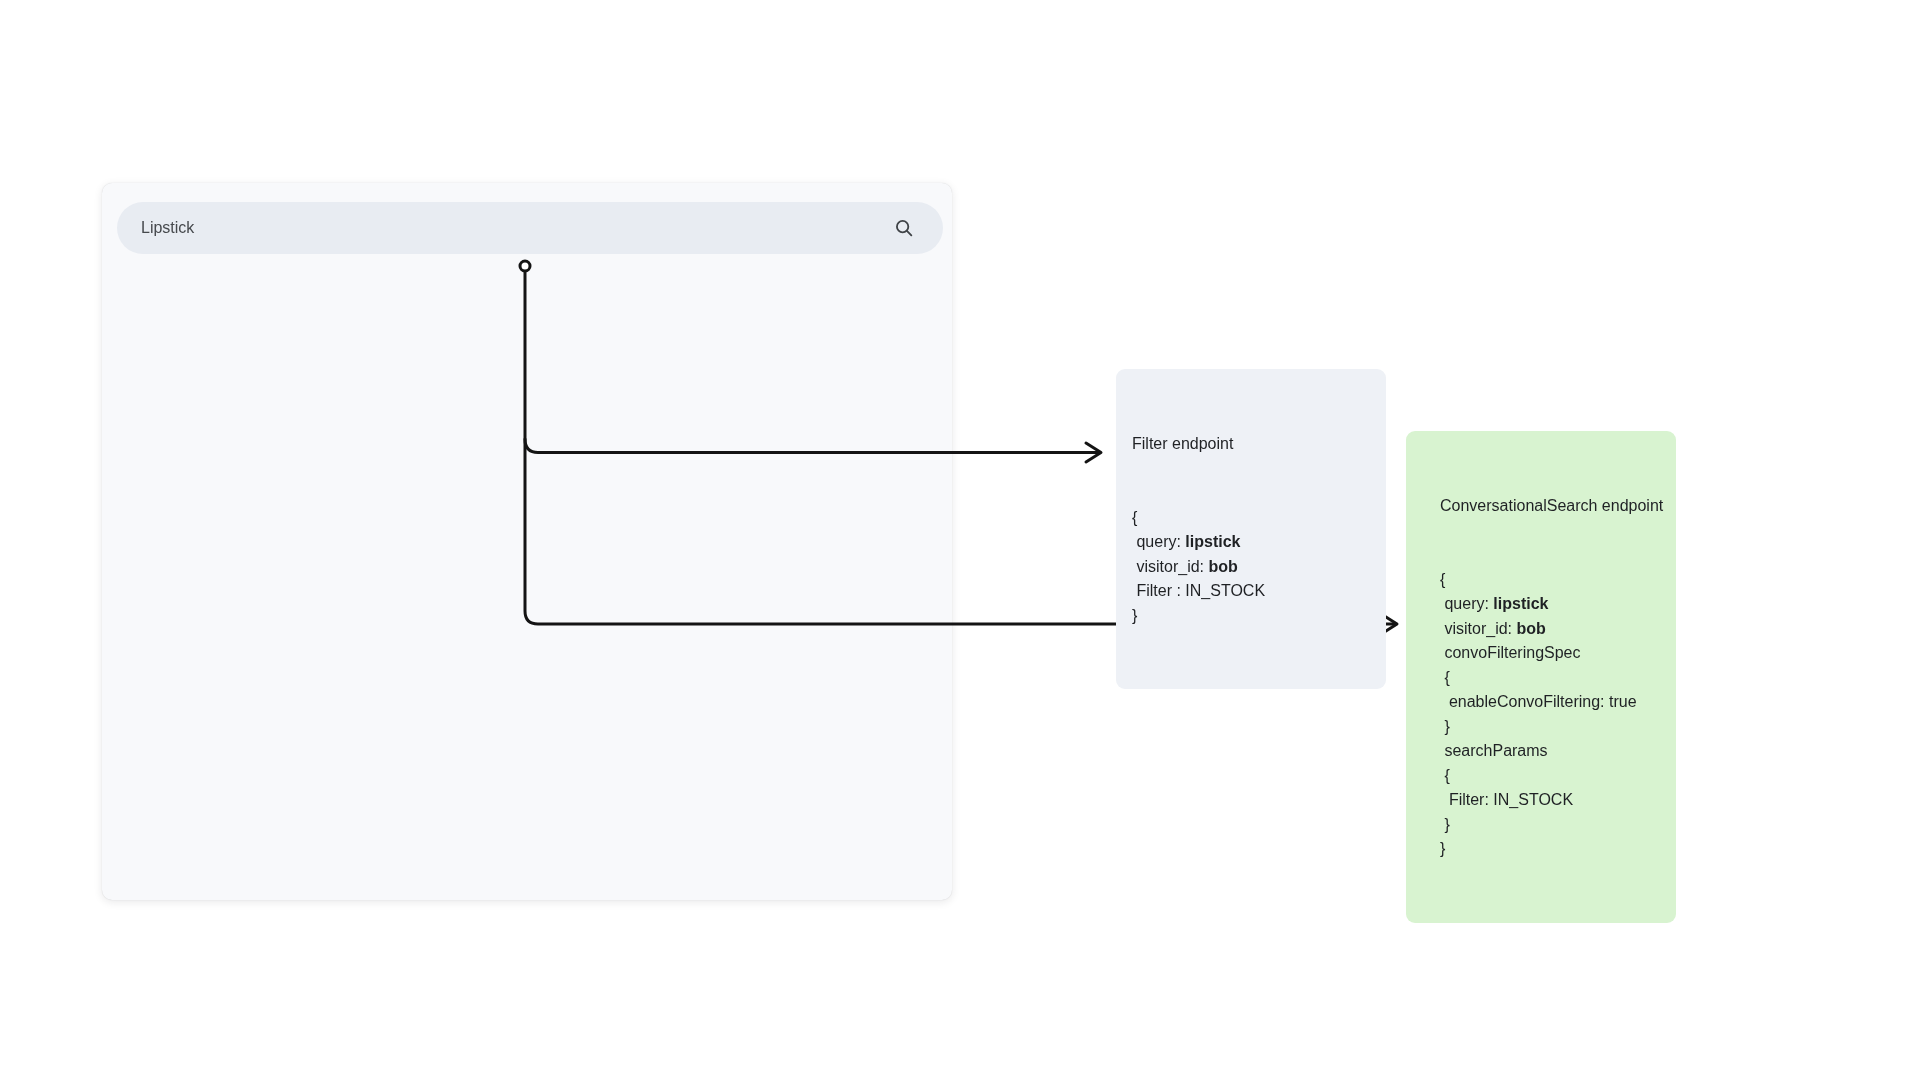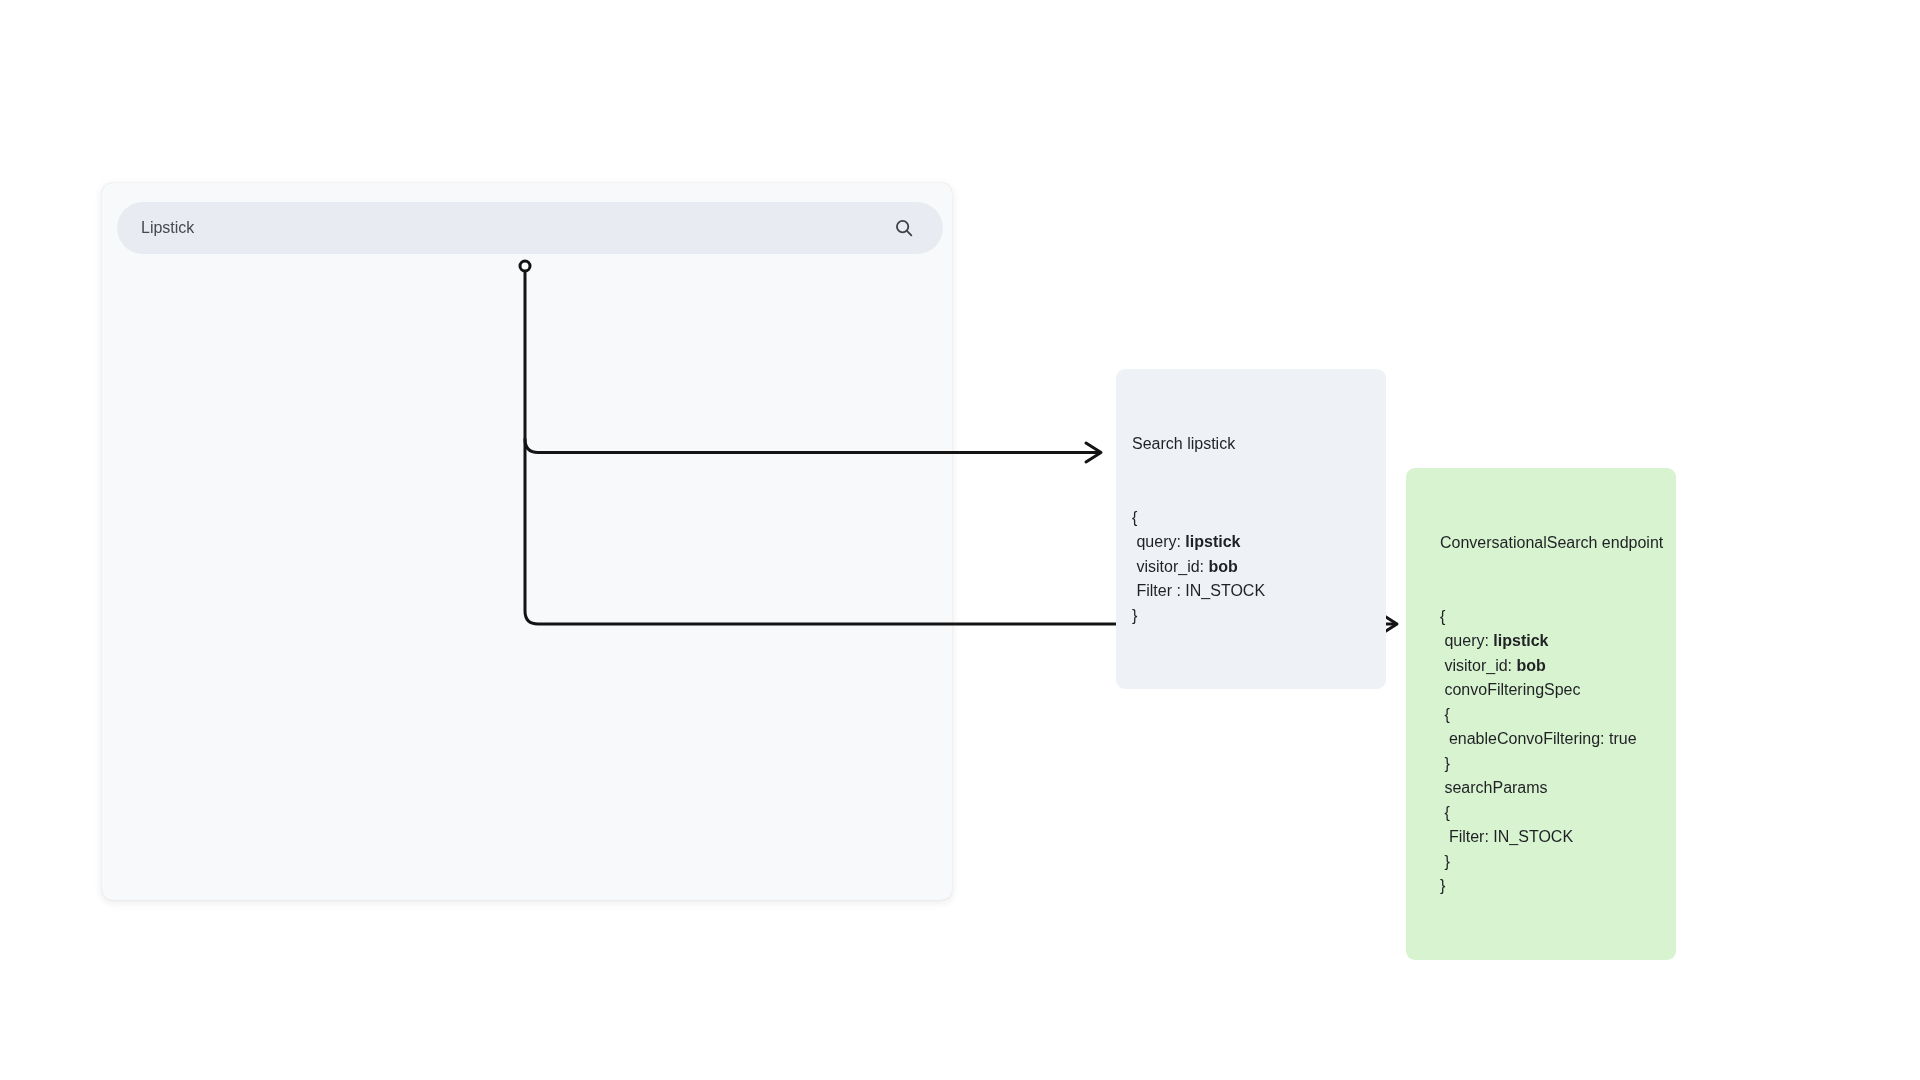--- a/index.html
+++ b/index.html
@@ -69,21 +69,21 @@
     position: absolute;
     width: 270px;
     border-radius: 9px;
     padding: 14px 16px 12px 16px;
     font-size: 16px;
     line-height: 24.5px;
     color: var(--text-primary);
     white-space: pre;
   }
   .card-gray  { left: 1116px; top: 369px; background: var(--card-gray-bg); }
-  .card-green { left: 1406px; top: 468px; background: var(--card-green-bg); padding-left: 34px; }
+  .card-green { left: 1406px; top: 431px; background: var(--card-green-bg); padding-left: 34px; }
   .card .b { font-weight: 700; }
 </style>
 </head>
 <body>
 
 <div class="stage">
 
   <div class="panel">
     <div class="searchbar">
       <input class="search-input" type="text" readonly="" value="Lipstick" style="">
@@ -105,21 +105,21 @@
 
       <path d="M525 439 Q525 452.5 538 452.5 L1098 452.5"></path>
 
       <path d="M1086 443 L1101 452.5 L1086 462"></path>
 
       <path d="M1382 614.5 L1397 624 L1382 633.5"></path>
     </g>
   </svg>
 
   <div class="card card-gray">
-    <div>Search lipstick</div>
+    <div>Filter endpoint</div>
     <div><div><span>{</span></div><div><span> query: </span><span class="b">lipstick</span></div><div><span> visitor_id: </span><span class="b">bob</span></div><div><span> Filter : IN_STOCK</span></div><div><span>}</span></div></div>
   </div>
 
   <div class="card card-green">
     <div>ConversationalSearch endpoint</div>
     <div><div><span>{</span></div><div><span> query: </span><span class="b">lipstick</span></div><div><span> visitor_id: </span><span class="b">bob</span></div><div><span> convoFilteringSpec</span></div><div><span> {</span></div><div><span>  enableConvoFiltering: true</span></div><div><span> }</span></div><div><span> searchParams</span></div><div><span> {</span></div><div><span>  Filter: IN_STOCK</span></div><div><span> }</span></div><div><span>}</span></div></div>
   </div>
 
 </div>
 

